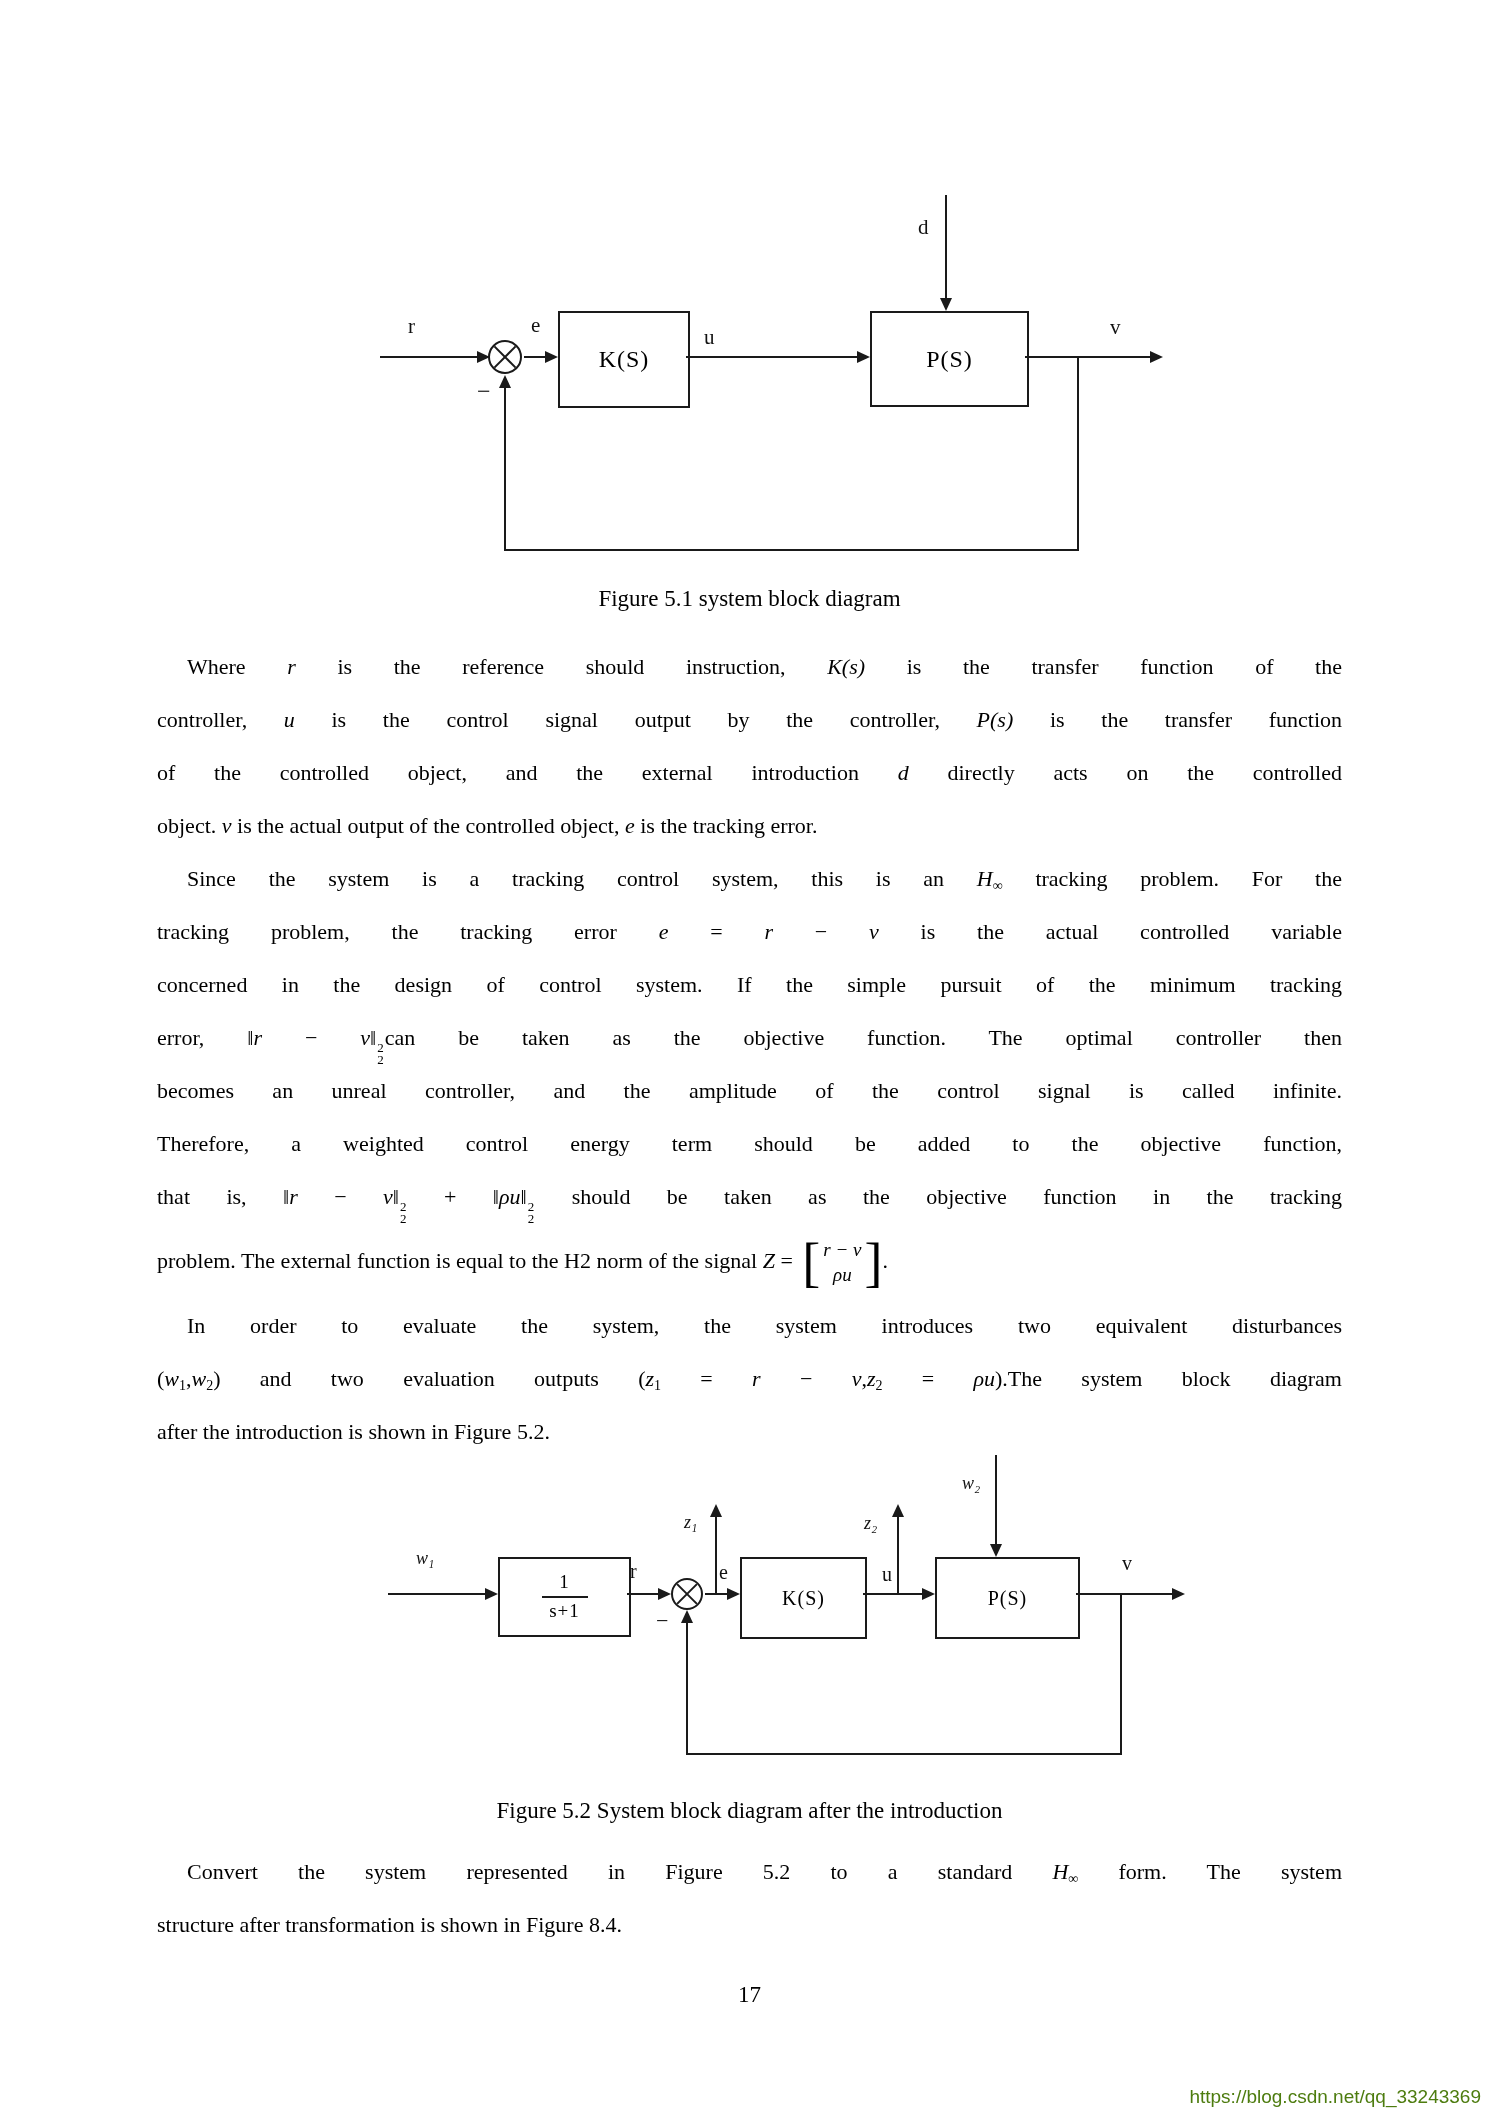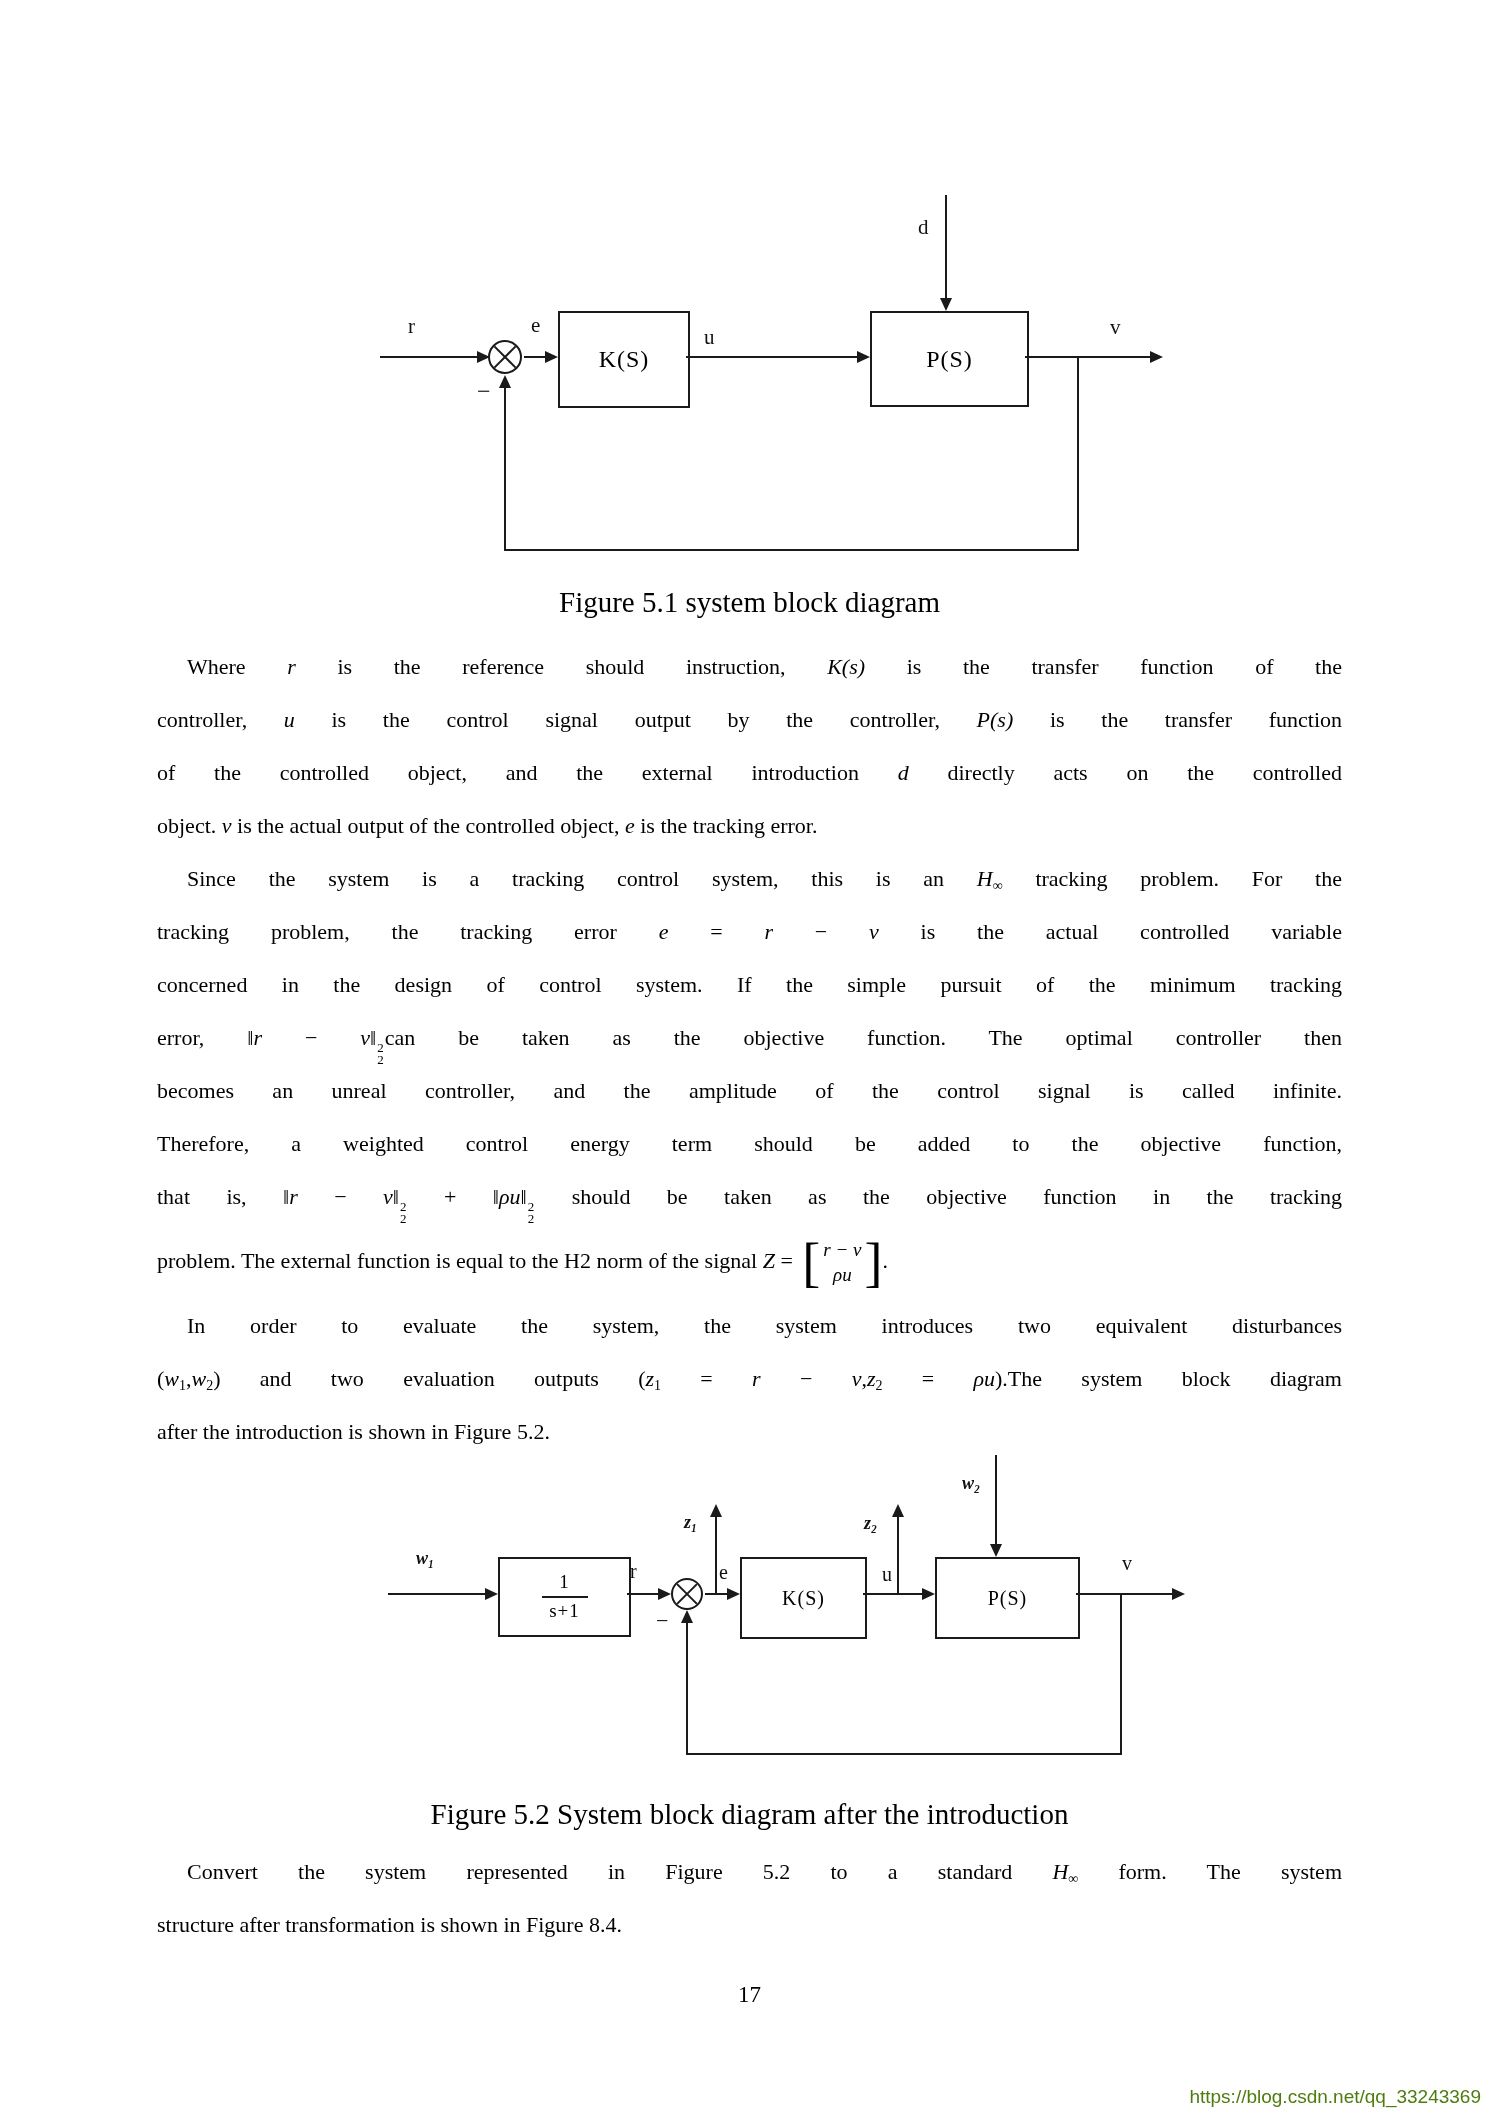--- a/index.html
+++ b/index.html
@@ -6,37 +6,37 @@
   .page{position:relative;width:1497px;height:2117px;background:#fff;color:#000;
         font-family:"Liberation Serif",serif;overflow:hidden;}
 
   
   .hl{position:absolute;height:2px;background:#1a1a1a;}
   .vl{position:absolute;width:2px;background:#1a1a1a;}
   .bx{position:absolute;border:2px solid #1a1a1a;background:#fff;
       display:flex;align-items:center;justify-content:center;}
   .bx span{font-family:"Liberation Serif",serif;letter-spacing:1px;}
   .lbl{position:absolute;font-size:21px;color:#111;}
-  .lbl.small{font-size:18px;font-style:italic;font-weight:bold;}
+  .lbl.small{font-size:18px;font-style:italic;}
   .minus{position:absolute;font-size:24px;color:#111;}
   .sj{position:absolute;border:2px solid #1a1a1a;border-radius:50%;background:#fff;}
   .sj .x1,.sj .x2{position:absolute;left:0;top:50%;margin-top:-1px;width:100%;height:2px;background:#1a1a1a;}
   .sj .x1{transform:rotate(45deg);}
   .sj .x2{transform:rotate(-45deg);}
   .ah{position:absolute;width:0;height:0;}
   .ah.r{border-top:6px solid transparent;border-bottom:6px solid transparent;border-left:13px solid #1a1a1a;}
   .ah.u{border-left:6px solid transparent;border-right:6px solid transparent;border-bottom:13px solid #1a1a1a;}
   .ah.d{border-left:6px solid transparent;border-right:6px solid transparent;border-top:13px solid #1a1a1a;}
 
   
   .frac{display:flex;flex-direction:column;align-items:center;font-size:19px;line-height:1.1;}
   .fbar{width:46px;height:2px;background:#1a1a1a;margin:3px 0;}
 
   
-  .caption{position:absolute;left:157px;width:1185px;text-align:center;font-size:29px;}
+  .caption{position:absolute;left:157px;width:1185px;text-align:center;font-size:23px;}
   .para{position:absolute;left:157px;width:1185px;font-size:22px;}
   .pline{height:53px;line-height:53px;text-align:justify;text-align-last:justify;white-space:normal;}
   .pline.last{text-align-last:left;}
   .pline.ind{padding-left:30px;}
   .pline.tall{height:76px;line-height:76px;}
   .it{font-style:italic;}
   .sb{font-size:14px;vertical-align:-4px;}
   .ss{display:inline-flex;flex-direction:column;align-items:center;font-size:13px;
       line-height:12px;vertical-align:-7px;margin:0 1px;}
   .mx{display:inline-flex;align-items:center;vertical-align:middle;margin-left:4px;}

